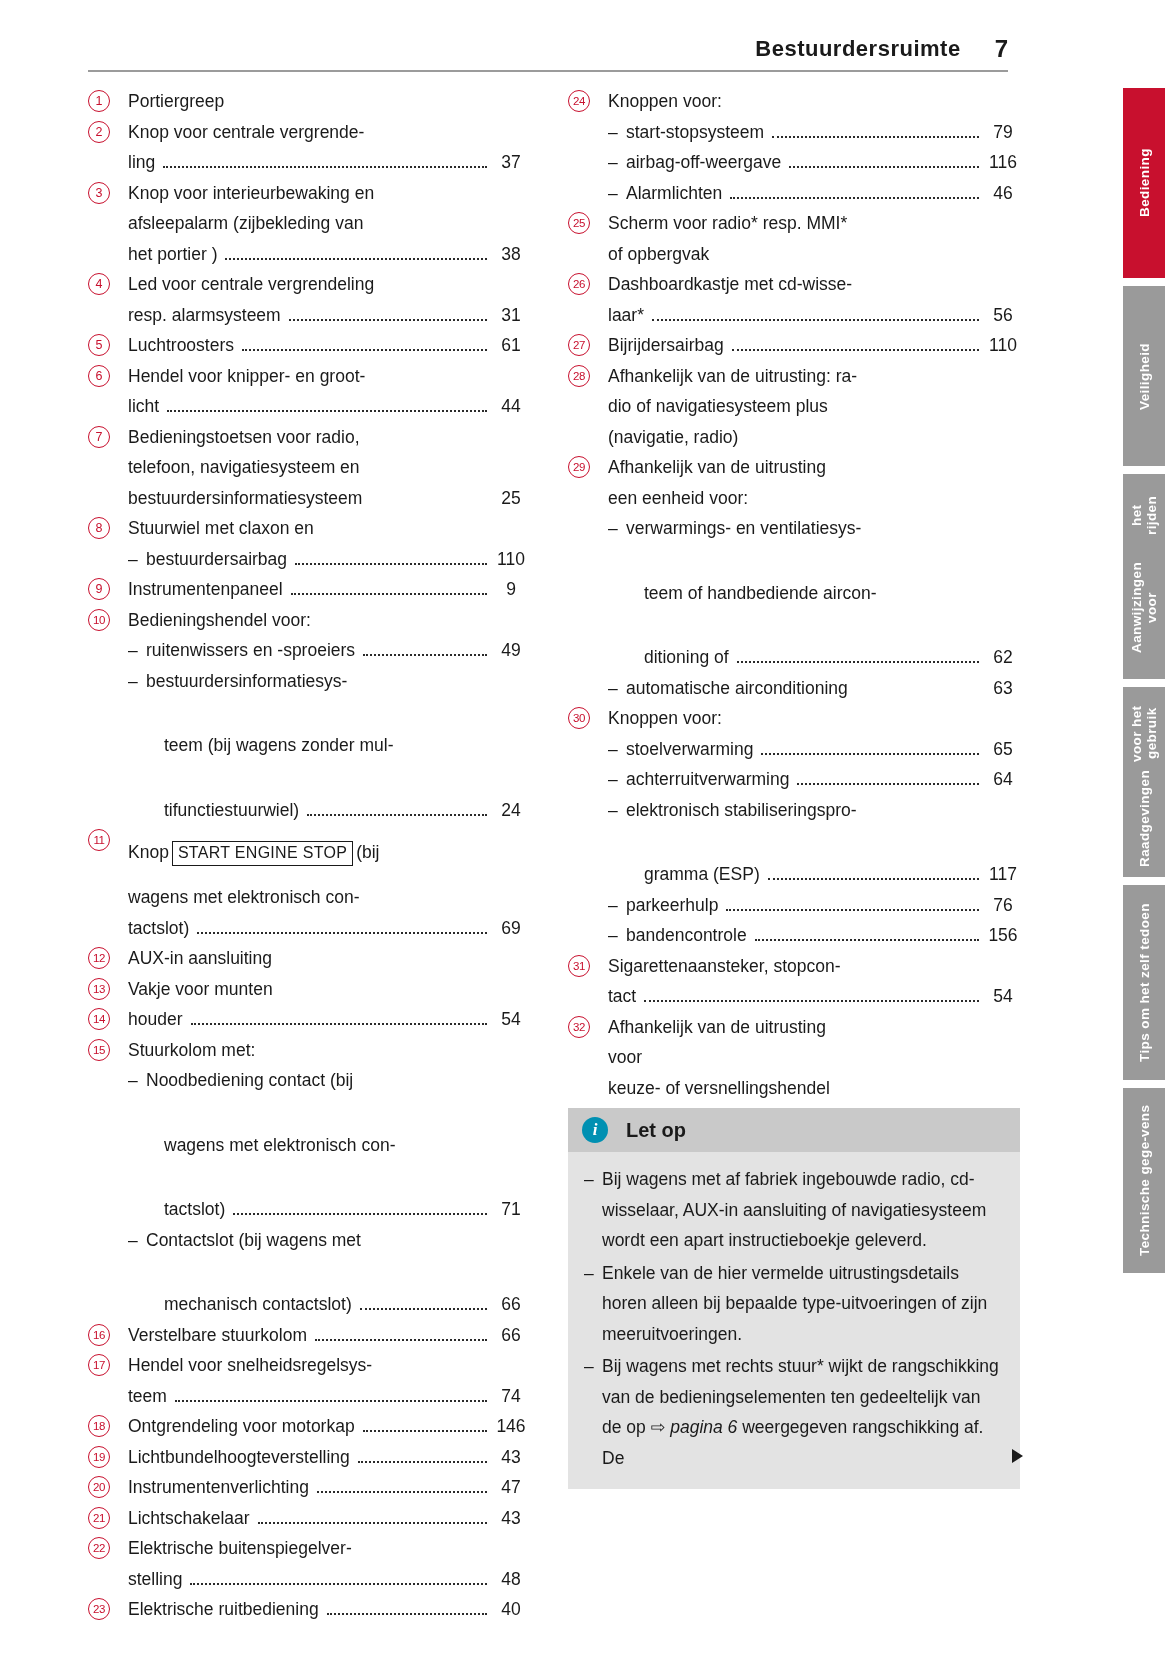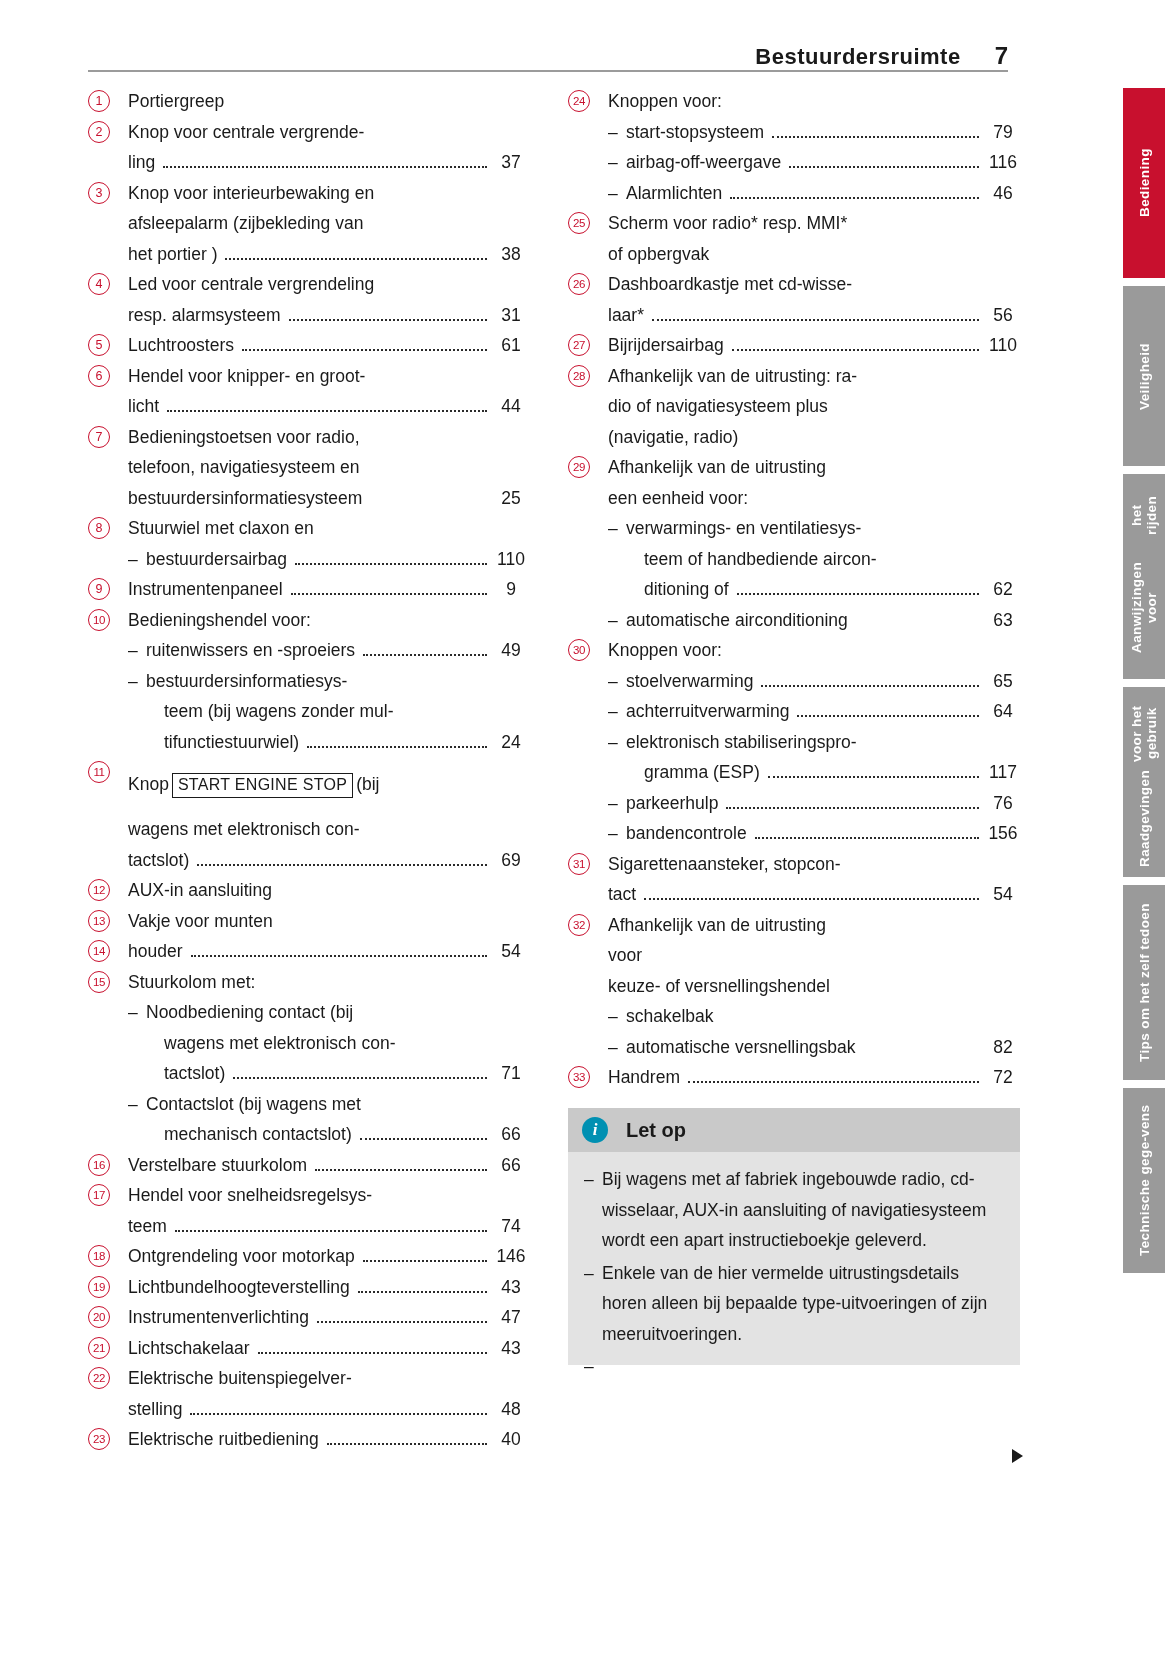--- a/index.html
+++ b/index.html
@@ -22,21 +22,21 @@
   }
   
   .header {
     position: absolute;
     left: 88px;
     top: 28px;
     width: 920px;
     height: 42px;
     border-bottom: 2px solid #9b9b9b;
     display: flex;
-    align-items: flex-end;
+    align-items: center;
     justify-content: flex-end;
   }
   .header-title {
     font-size: 22px;
     font-weight: bold;
     letter-spacing: 0.5px;
     color: #1a1a1a;
   }
   .header-pageno {
     font-size: 24px;
@@ -95,20 +95,21 @@
     text-align: center;
     min-width: 34px;
     white-space: nowrap;
   }
   .sub {
     padding-left: 18px;
     position: relative;
   }
   .sub2 {
     padding-left: 36px;
+    margin-top: 34px;
   }
   .dash {
     position: absolute;
     left: 0;
     top: 0;
   }
 
   .boxed {
     display: inline-block;
     border: 1.5px solid #1a1a1a;
@@ -694,21 +695,21 @@
     </div>
 
   <div class="notebox">
     <div class="note-head">
       <span class="note-icon">i</span>
       <span class="note-title">Let op</span>
     </div>
     <div class="note-body" id="note-body">
         <div class="note-item"><span class="dash">–</span><span>Bij wagens met af fabriek ingebouwde radio, cd-wisselaar, AUX-in aansluiting of navigatiesysteem wordt een apart instructieboekje geleverd.</span></div>
         <div class="note-item"><span class="dash">–</span><span>Enkele van de hier vermelde uitrustingsdetails horen alleen bij bepaalde type-uitvoeringen of zijn meeruitvoeringen.</span></div>
-        <div class="note-item"><span class="dash">–</span></div>
+        <div class="note-item"><span class="dash">–</span><span>Bij wagens met rechts stuur* wijkt de rangschikking van de bedieningselementen ten gedeeltelijk van de op <span class="note-arrow-glyph">⇨</span><span class="arrow-ref"> pagina 6</span> weergegeven rangschikking af. De</span></div>
       </div>
   </div>
 
   <div class="next-marker"></div>
 
   <div class="tabs" id="side-tabs">
       <div class="tab red" style="height: 190px; background: rgb(200, 16, 46);">
         <span>Bediening</span>
       </div>
       <div class="tab grey" style="height: 180px; background: rgb(154, 154, 154);">

